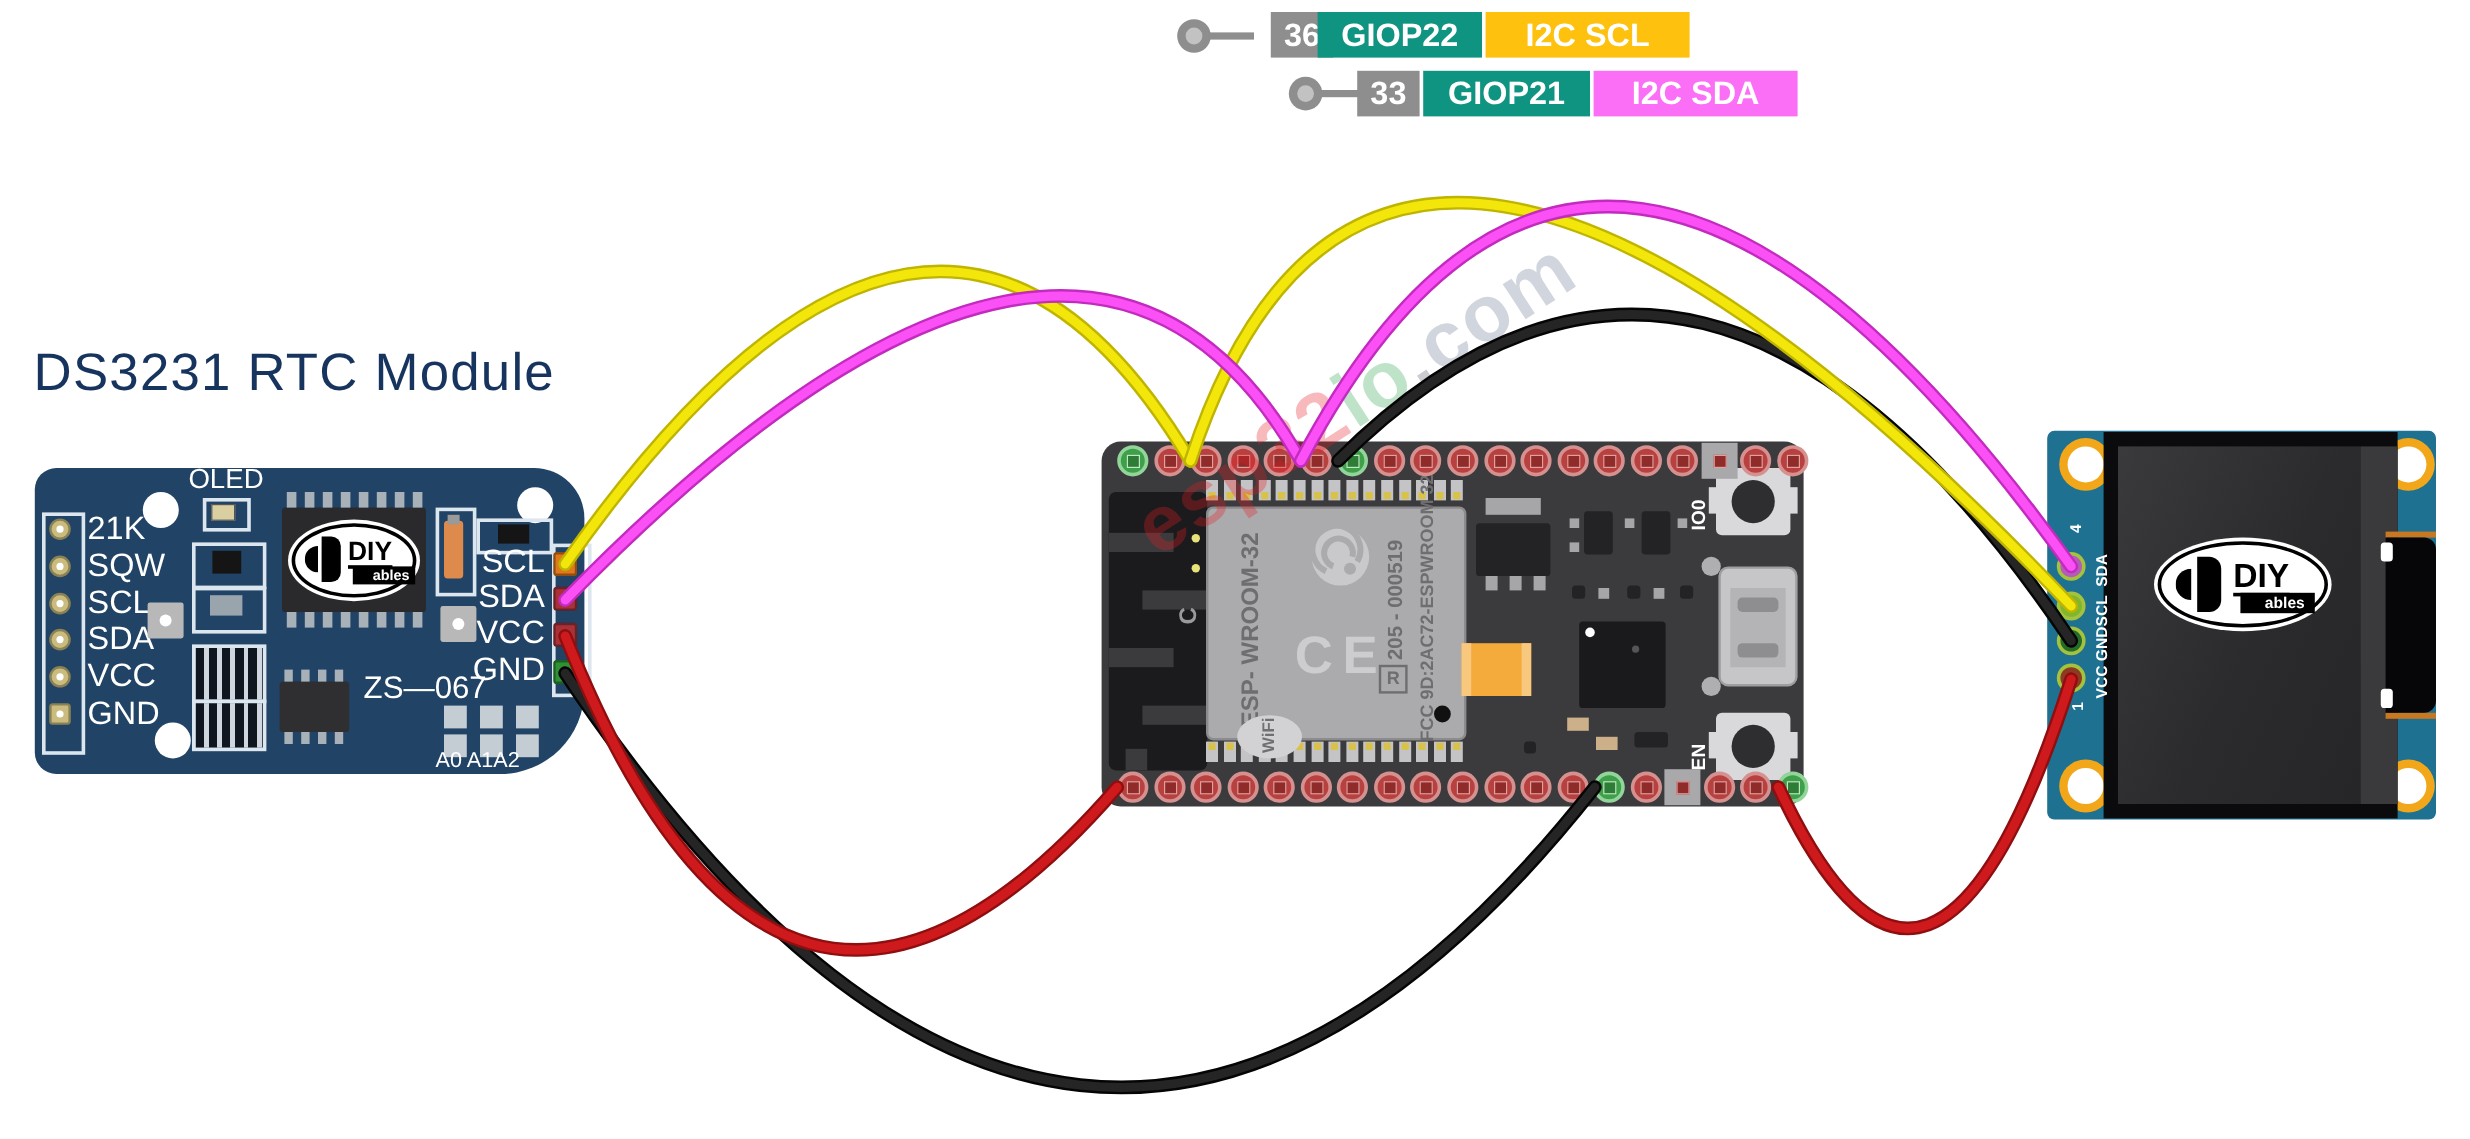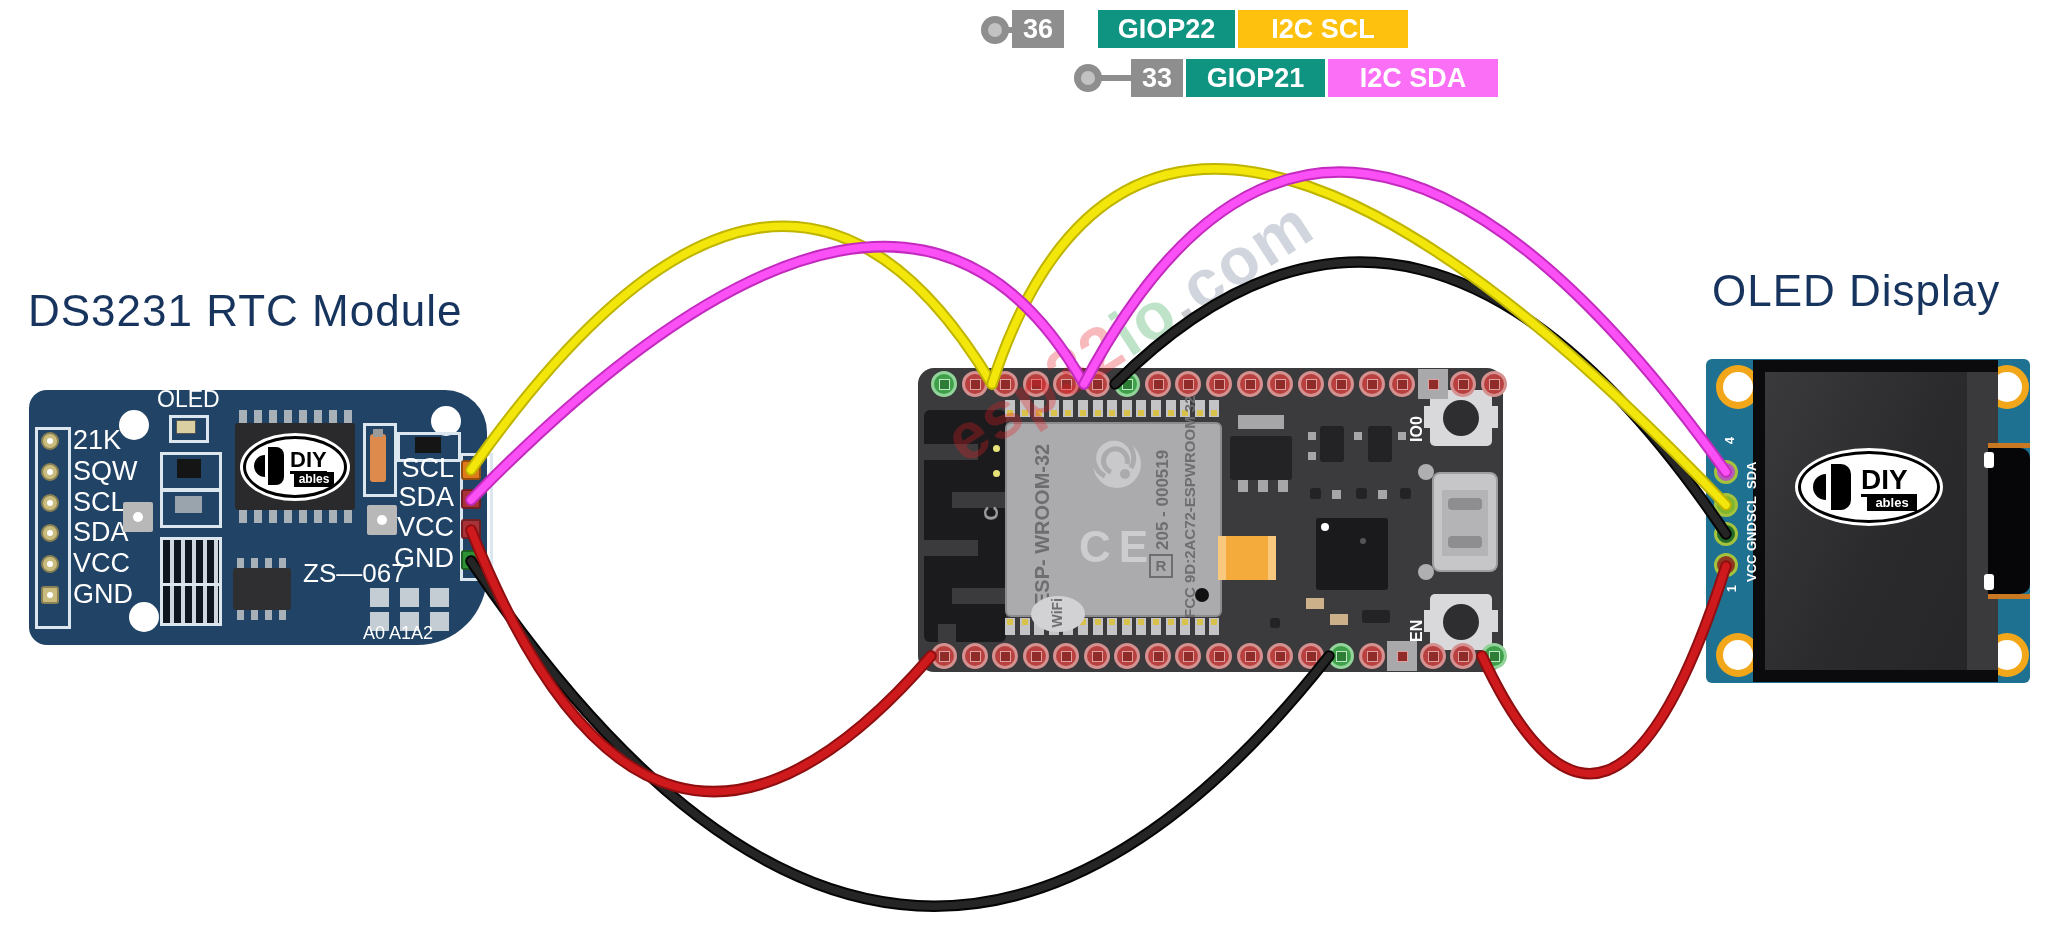--- a/index.html
+++ b/index.html
@@ -40,21 +40,21 @@
   .jumper{position:absolute;width:30px;height:30px;background:#B8B8B8;border-radius:2px;}
   .jumper::after{content:'';position:absolute;left:10px;top:10px;width:10px;height:10px;border-radius:50%;background:#fff;}
   .pad3{position:absolute;top:0;width:19px;height:19px;background:#C4CDD4;}
   .rpad{position:absolute;width:20px;height:20px;border-radius:3px;box-sizing:border-box;border:2px solid rgba(0,0,0,.35);}
 
   
   .diy-oval{position:absolute;background:#fff;border:3px solid #000;border-radius:50%;box-shadow:0 0 0 3px #fff;}
   .diy-glyph-a{position:absolute;background:#000;border-radius:50%;}
   .diy-glyph-b{position:absolute;background:#000;border-radius:6px;}
   .diy-txt{position:absolute;color:#000;font-weight:bold;border-bottom:3px solid #000;line-height:1;}
-  .diy-badge{position:absolute;background:#000;color:#fff;font-weight:bold;text-align:center;}
+  .diy-badge{position:absolute;background:#000;color:#fff;font-weight:bold;text-align:center;padding-left:12px;}
 
   
   #esp-board{position:absolute;left:918px;top:368px;width:585px;height:304px;background:#3B3B3D;
     border-radius:16px;z-index:1;}
   .esp-pin{position:absolute;top:0;width:26px;height:26px;border-radius:50%;background:#B8413F;
     border:3px solid #D59090;box-sizing:border-box;z-index:0;}
   .esp-pin::after{content:'';position:absolute;left:5px;top:5px;width:9px;height:9px;
     background:#8F2B29;border:1px solid #E0A0A0;}
   .esp-pin.green{background:#3FA04A;border-color:#93D49A;}
   .esp-pin.green::after{background:#2D7D36;border-color:#BFE8C4;}
@@ -410,26 +410,25 @@
     <path class="wire" d="M 992 384 Q 1150 -100 1726 505" stroke-width="11.5" stroke="#BFB400"></path>
     <path class="wire" d="M 992 384 Q 1150 -100 1726 505" stroke-width="7.5" stroke="#F2E60A"></path>
     <path class="wire" d="M 471 500 Q 900 60 1084 384" stroke-width="11.5" stroke="#C32BBF"></path>
     <path class="wire" d="M 471 500 Q 900 60 1084 384" stroke-width="7.5" stroke="#FB50F5"></path>
     <path class="wire" d="M 1084 384 Q 1330 -80 1726 472" stroke-width="11.5" stroke="#C32BBF"></path>
     <path class="wire" d="M 1084 384 Q 1330 -80 1726 472" stroke-width="7.5" stroke="#FB50F5"></path>
   </svg>
 
   <div class="legend-marker" style="left:981px;top:16px;"></div>
   <div class="legend-stem" style="left:1007px;top:27px;width:38px;"></div>
-  <div class="legend-box legend-num" style="left:1012px;top:10px;width:52px;">36</div>
+  <div class="legend-box legend-num" style="left:1059px;top:10px;width:52px;">36</div>
   <div class="legend-box" style="left: 1098px; top: 10px; width: 137px; background-color: rgb(15, 148, 130);">GIOP22</div>
   <div class="legend-box" style="left: 1238px; top: 10px; width: 170px; background-color: rgb(253, 193, 14);">I2C SCL</div>
 
   <div class="legend-marker" style="left:1074px;top:64px;"></div>
   <div class="legend-stem" style="left:1100px;top:75px;width:33px;"></div>
   <div class="legend-box legend-num" style="left:1131px;top:59px;width:52px;">33</div>
   <div class="legend-box" style="left: 1186px; top: 59px; width: 139px; background-color: rgb(15, 148, 130);">GIOP21</div>
   <div class="legend-box" style="left: 1328px; top: 59px; width: 170px; background-color: rgb(251, 110, 246);">I2C SDA</div>
 
   <div class="board-title" style="left:28px;top:286px;">DS3231 RTC Module</div>
-  <div class="board-title" style="left:1712px;top:266px;">OLED Display</div>
 
 </div>
 
 </body></html>

